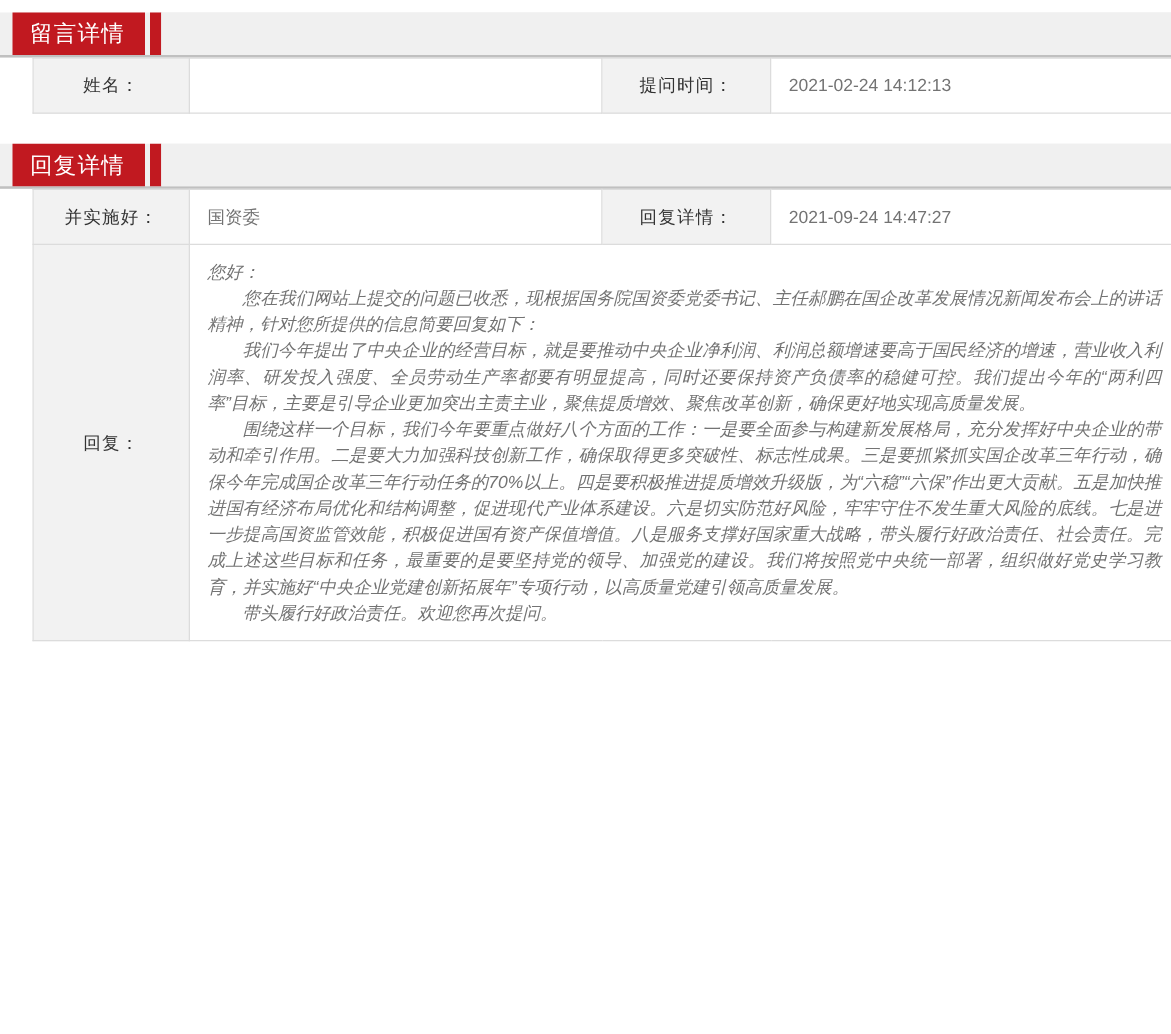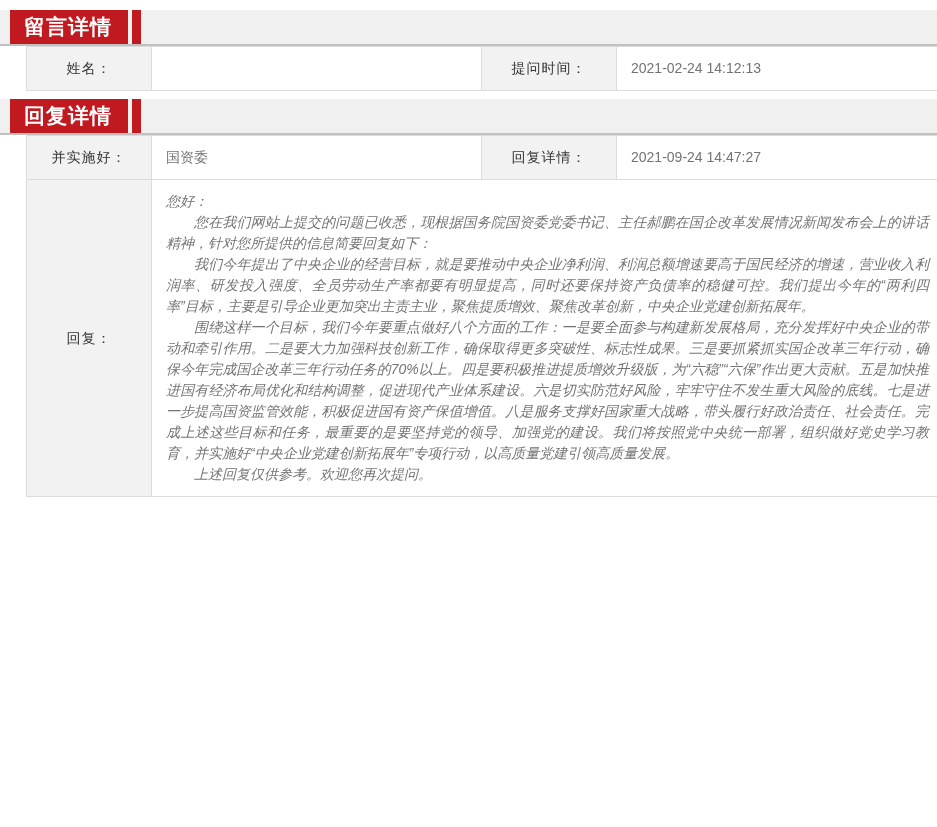--- a/index.html
+++ b/index.html
@@ -19,28 +19,28 @@
     box-sizing: border-box;
   }
 
   
   .section-header {
     display: flex;
     align-items: stretch;
     height: 34px;
     background: #f0f0f0;
     border-bottom: 2px solid #c0c0c0;
-    margin-top: 8px;
+    margin-top: 24px;
   }
   .section-header.first { margin-top: 10px; }
   .ribbon {
     background: #c11920;
     color: #ffffff;
-    font-size: 21px;
-    font-weight: bold;
+    font-size: 18px;
+    font-weight: normal;
     letter-spacing: 1px;
     display: flex;
     align-items: center;
     padding: 0 16px 0 14px;
     margin-left: 10px;
     position: relative;
   }
   .ribbon-tail {
     width: 9px;
     background: #c11920;
@@ -145,21 +145,21 @@
         <td class="label mid">并实施好：</td>
         <td class="value mid">国资委</td>
         <td class="label mid">回复详情：</td>
         <td class="value mid">2021-09-24 14:47:27</td>
       </tr>
       <tr>
         <td class="label mid">回复：</td>
         <td class="value reply-body" colspan="3">
           <p class="no-indent">您好：</p>
           <p>您在我们网站上提交的问题已收悉，现根据国务院国资委党委书记、主任郝鹏在国企改革发展情况新闻发布会上的讲话精神，针对您所提供的信息简要回复如下：</p>
-          <p>我们今年提出了中央企业的经营目标，就是要推动中央企业净利润、利润总额增速要高于国民经济的增速，营业收入利润率、研发投入强度、全员劳动生产率都要有明显提高，同时还要保持资产负债率的稳健可控。我们提出今年的“两利四率”目标，主要是引导企业更加突出主责主业，聚焦提质增效、聚焦改革创新，中央企业党建创新拓展年。</p>
+          <p>我们今年提出了中央企业的经营目标，就是要推动中央企业净利润、利润总额增速要高于国民经济的增速，营业收入利润率、研发投入强度、全员劳动生产率都要有明显提高，同时还要保持资产负债率的稳健可控。我们提出今年的“两利四率”目标，主要是引导企业更加突出主责主业，聚焦提质增效、聚焦改革创新，确保更好地实现高质量发展。</p>
           <p>围绕这样一个目标，我们今年要重点做好八个方面的工作：一是要全面参与构建新发展格局，充分发挥好中央企业的带动和牵引作用。二是要大力加强科技创新工作，确保取得更多突破性、标志性成果。三是要抓紧抓实国企改革三年行动，确保今年完成国企改革三年行动任务的70%以上。四是要积极推进提质增效升级版，为“六稳”“六保”作出更大贡献。五是加快推进国有经济布局优化和结构调整，促进现代产业体系建设。六是切实防范好风险，牢牢守住不发生重大风险的底线。七是进一步提高国资监管效能，积极促进国有资产保值增值。八是服务支撑好国家重大战略，带头履行好政治责任、社会责任。完成上述这些目标和任务，最重要的是要坚持党的领导、加强党的建设。我们将按照党中央统一部署，组织做好党史学习教育，并实施好“中央企业党建创新拓展年”专项行动，以高质量党建引领高质量发展。</p>
-          <p>上述回复仅供参考。欢迎您再次提问。</p>
+          <p>带头履行好政治责任。欢迎您再次提问。</p>
         </td>
       </tr>
     </tbody>
   </table>
 
 </div>
 
 </body></html>

